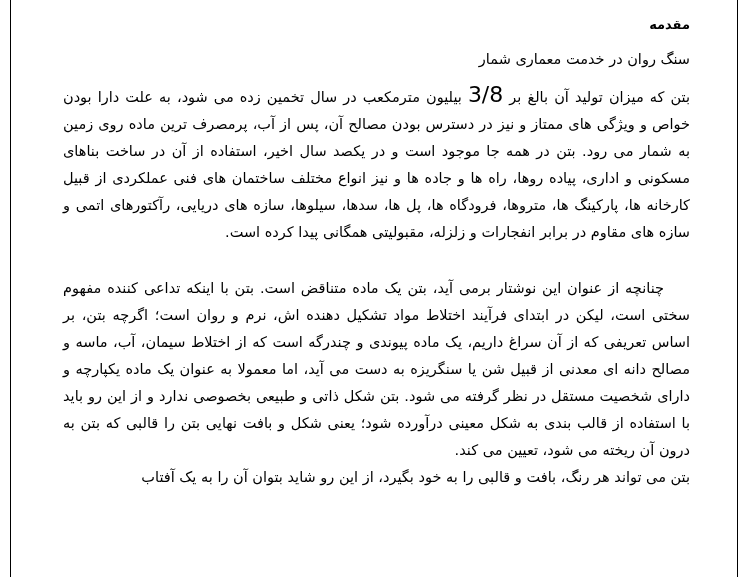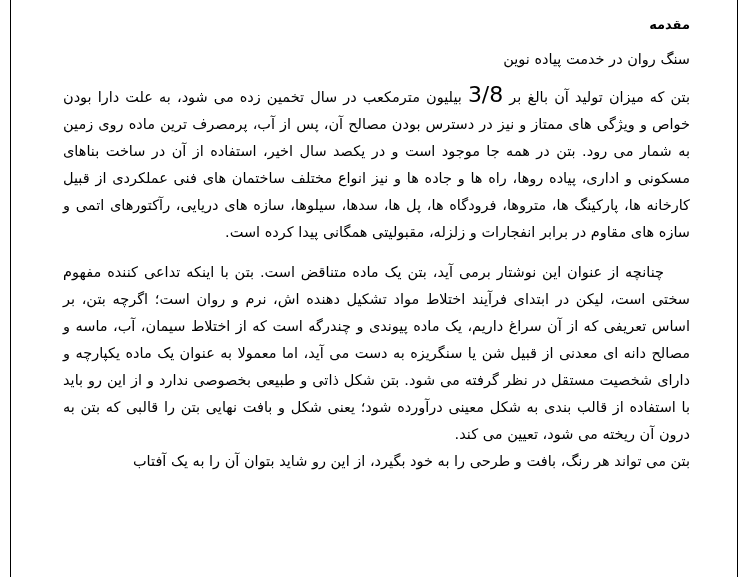--- a/index.html
+++ b/index.html
@@ -66,21 +66,21 @@
   }
 
   p.para {
     font-size: 14.5px;
     line-height: 27px;
     margin: 0;
     text-align: justify;
     text-justify: inter-word;
   }
   p.para.p1 { margin-top: 11px; }
-  p.para.p2 { margin-top: 13px; }
+  p.para.p2 { margin-top: 29px; }
 
   p.para .indent-lead {
     display: inline-block;
     width: 26px;
   }
 
   .bignum {
     font-size: 22px;
     line-height: 0;
     direction: ltr;
@@ -97,22 +97,22 @@
 <div class="page">
 
   <div class="rule left"></div>
   <div class="rule right"></div>
 
   <div class="content clip-bottom">
 
     <div class="heading first">مقدمه</div>
 
 
-    <div class="subtitle">سنگ روان در خدمت پیاده نوین</div>
+    <div class="subtitle">سنگ روان در خدمت معماری شمار</div>
 
     <p class="para p1"><span>بتن که میزان تولید آن بالغ بر </span><span class="bignum">3/8</span><span> بیلیون مترمکعب در سال تخمین زده می شود، به علت دارا بودن خواص و ویژگی های ممتاز و نیز در دسترس بودن مصالح آن، پس از آب، پرمصرف ترین ماده روی زمین به شمار می رود. بتن در همه جا موجود است و در یکصد سال اخیر، استفاده از آن در ساخت بناهای مسکونی و اداری، پیاده روها، راه ها و جاده ها و نیز انواع مختلف ساختمان های فنی عملکردی از قبیل کارخانه ها، پارکینگ ها، متروها، فرودگاه ها، پل ها، سدها، سیلوها، سازه های دریایی، رآکتورهای اتمی و سازه های مقاوم در برابر انفجارات و زلزله، مقبولیتی همگانی پیدا کرده است.</span></p>
 
     <p class="para p2"><span class="indent-lead"></span><span>چنانچه از عنوان این نوشتار برمی آید، بتن یک ماده متناقض است. بتن با اینکه تداعی کننده مفهوم سختی است، لیکن در ابتدای فرآیند اختلاط مواد تشکیل دهنده اش، نرم و روان است؛ اگرچه بتن، بر اساس تعریفی که از آن سراغ داریم، یک ماده پیوندی و چندرگه است که از اختلاط سیمان، آب، ماسه و مصالح دانه ای معدنی از قبیل شن یا سنگریزه به دست می آید، اما معمولا به عنوان یک ماده یکپارچه و دارای شخصیت مستقل در نظر گرفته می شود. بتن شکل ذاتی و طبیعی بخصوصی ندارد و از این رو باید با استفاده از قالب بندی به شکل معینی درآورده شود؛ یعنی شکل و بافت نهایی بتن را قالبی که بتن به درون آن ریخته می شود، تعیین می کند.</span></p>
 
-    <p class="para"><span>بتن می تواند هر رنگ، بافت و طرحی را به خود بگیرد، از این رو شاید بتوان آن را به یک آفتاب</span></p>
+    <p class="para"><span>بتن می تواند هر رنگ، بافت و قالبی را به خود بگیرد، از این رو شاید بتوان آن را به یک آفتاب</span></p>
 
   </div>
 </div>
 
 </body></html>

